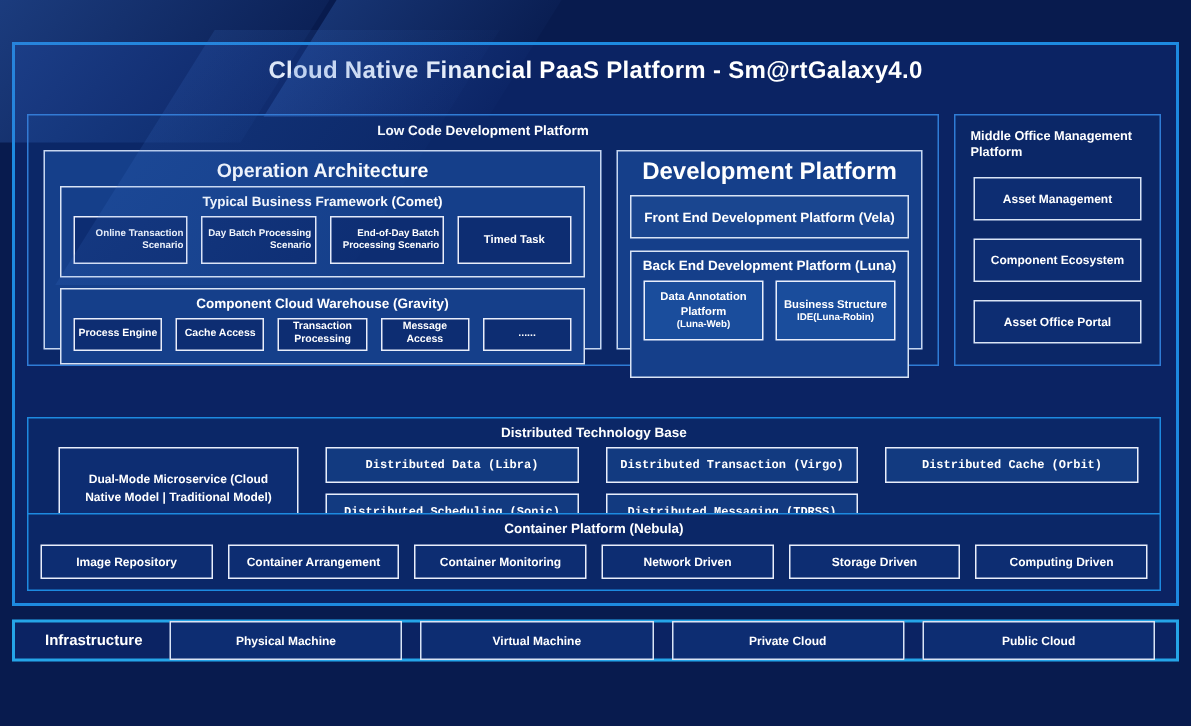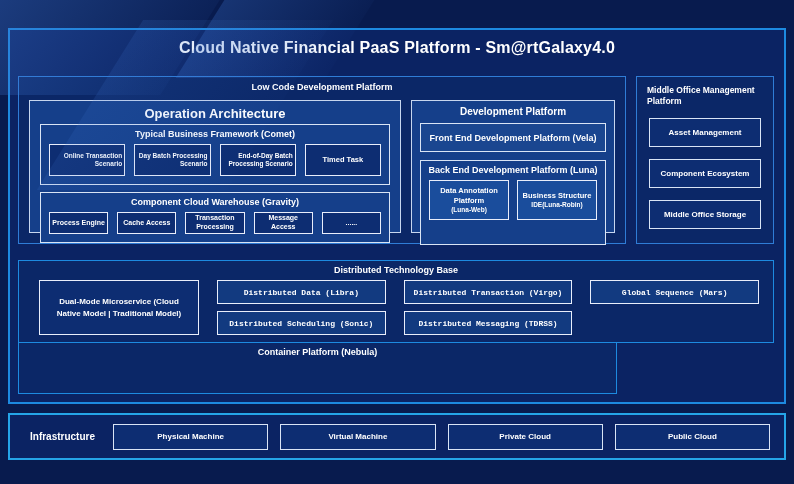--- a/index.html
+++ b/index.html
@@ -28,32 +28,32 @@
   }
   .title {
     text-align:center; padding-top:9px;
     font-size:16px; font-weight:bold; letter-spacing:0.2px;
   }
   .section {
     position:absolute; border:1px solid #2f7cd6; background:#0b2767;
   }
   .sec-lowcode   { left:8px;  top:46px;  width:608px; height:168px; }
   .sec-midoffice { left:626px; top:46px; width:138px; height:168px; }
-  .sec-dist      { left:8px;  top:230px; width:756px; height:83px; border-color:#1d8ae0; }
-  .sec-cont      { left:8px;  top:312px; width:599px; height:52px; border-color:#1d8ae0; }
+  .sec-dist      { left:8px;  top:248px; width:756px; height:83px; border-color:#1d8ae0; }
+  .sec-cont      { left:8px;  top:312px; width:756px; height:52px; border-color:#1d8ae0; }
 
   .sec-h { text-align:center; font-size:9px; font-weight:bold; padding-top:5px; }
 
   .lc-row { position:absolute; left:10px; right:10px; top:23px; bottom:10px; display:flex; gap:10px; }
   .midbox { border:1px solid #c7d6ef; background:#153f8a; }
   .oparch { flex:0 0 372px; position:relative; }
   .devplat{ flex:1; position:relative; }
   .mid-h  { text-align:center; font-weight:bold; padding-top:5px; }
   .oparch .mid-h { font-size:13px; }
-  .devplat .mid-h { font-size:10px; }
+  .devplat .mid-h { font-size:16px; }
 
   .subbox { border:1px solid #d9e4f5; background:#153f8a; margin:0 10px; }
   .sub-h  { text-align:center; font-size:9px; font-weight:bold; padding-top:4px; }
   .leafrow{ display:flex; gap:9px; margin:5px 8px 8px; }
   .leaf {
     border:1px solid #e9eefb; background:#0d2d72;
     display:flex; align-items:center; justify-content:center; text-align:center;
     font-weight:bold; line-height:1.25;
   }
   .comet-leaf { flex:1; height:32px; font-size:6.5px; padding:1px 2px;text-align:right; }
@@ -96,21 +96,21 @@
   }
 
   .cont-row { position:absolute; left:8px; right:8px; top:20px; bottom:7px; display:flex; gap:10px; }
   .cont-leaf {
     flex:1; border:1px solid #e9eefb; background:#0d2d72;
     display:flex; align-items:center; justify-content:center;
     font-size:8px; font-weight:bold; text-align:center;
   }
 
   .infra {
-    position:absolute; left:8px; top:413px; width:778px; height:47px;
+    position:absolute; left:8px; top:413px; width:778px; height:28px;
     border:2px solid #25a5e8; background:#0b2363;
     display:flex; align-items:center; padding:0 14px 0 20px; gap:12px;
   }
   .infra-label { font-size:10px; font-weight:bold; margin-right:6px; white-space:nowrap; }
   .infra-leaf {
     flex:1; height:26px; border:1px solid #d9e4f5; background:#0d2d72;
     display:flex; align-items:center; justify-content:center;
     font-size:8px; font-weight:bold; text-align:center;
   }
 </style>
@@ -173,39 +173,47 @@
         </div>
       </div>
 
     </div>
   </div>
 
   <div class="section sec-midoffice">
     <div class="mo-h">Middle Office Management Platform</div>
     <div class="mo-leaf" style="margin-top:10px;">Asset Management</div>
     <div class="mo-leaf">Component Ecosystem</div>
-    <div class="mo-leaf">Middle Office Storage</div>
+    <div class="mo-leaf">Asset Office Portal</div>
   </div>
 
   <div class="section sec-dist">
     <div class="sec-h" style="padding-top:4px;">Distributed Technology Base</div>
     <div class="dist-row">
       <div class="dualmode">Dual-Mode Microservice (Cloud Native Model | Traditional Model)</div>
       <div class="dist-grid">
         <div class="dist-leaf">Distributed Data (Libra)</div>
         <div class="dist-leaf">Distributed Transaction (Virgo)</div>
-        <div class="dist-leaf">Global Sequence (Mars)</div>
+        <div class="dist-leaf">Distributed Cache (Orbit)</div>
         <div class="dist-leaf">Distributed Scheduling (Sonic)</div>
         <div class="dist-leaf">Distributed Messaging (TDRSS)</div>
       </div>
     </div>
   </div>
 
   <div class="section sec-cont">
     <div class="sec-h" style="padding-top:4px;">Container Platform (Nebula)</div>
+    <div class="cont-row">
+      <div class="cont-leaf">Image Repository</div>
+      <div class="cont-leaf">Container Arrangement</div>
+      <div class="cont-leaf">Container Monitoring</div>
+      <div class="cont-leaf">Network Driven</div>
+      <div class="cont-leaf">Storage Driven</div>
+      <div class="cont-leaf">Computing Driven</div>
+    </div>
   </div>
 </div>
 
 <div class="infra">
   <div class="infra-label">Infrastructure</div>
   <div class="infra-leaf">Physical Machine</div>
   <div class="infra-leaf">Virtual Machine</div>
   <div class="infra-leaf">Private Cloud</div>
   <div class="infra-leaf">Public Cloud</div>
 </div>

